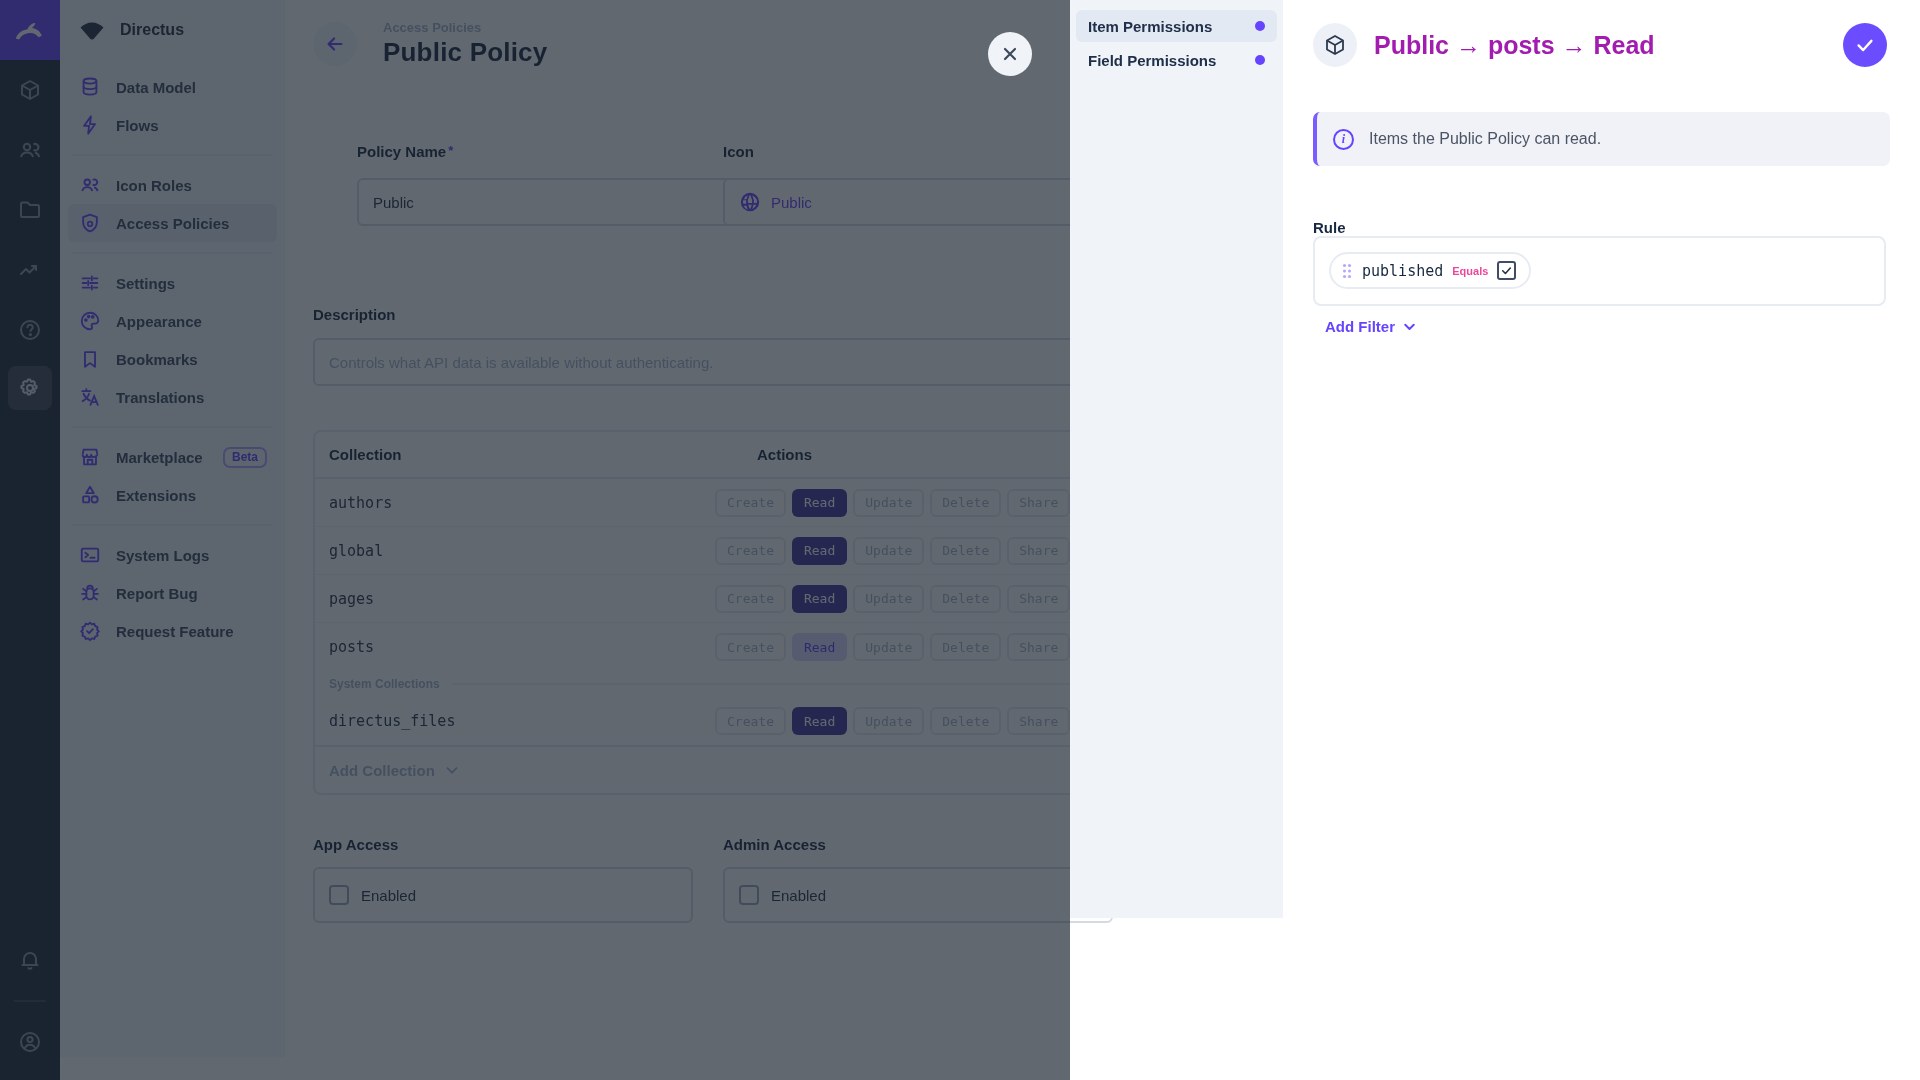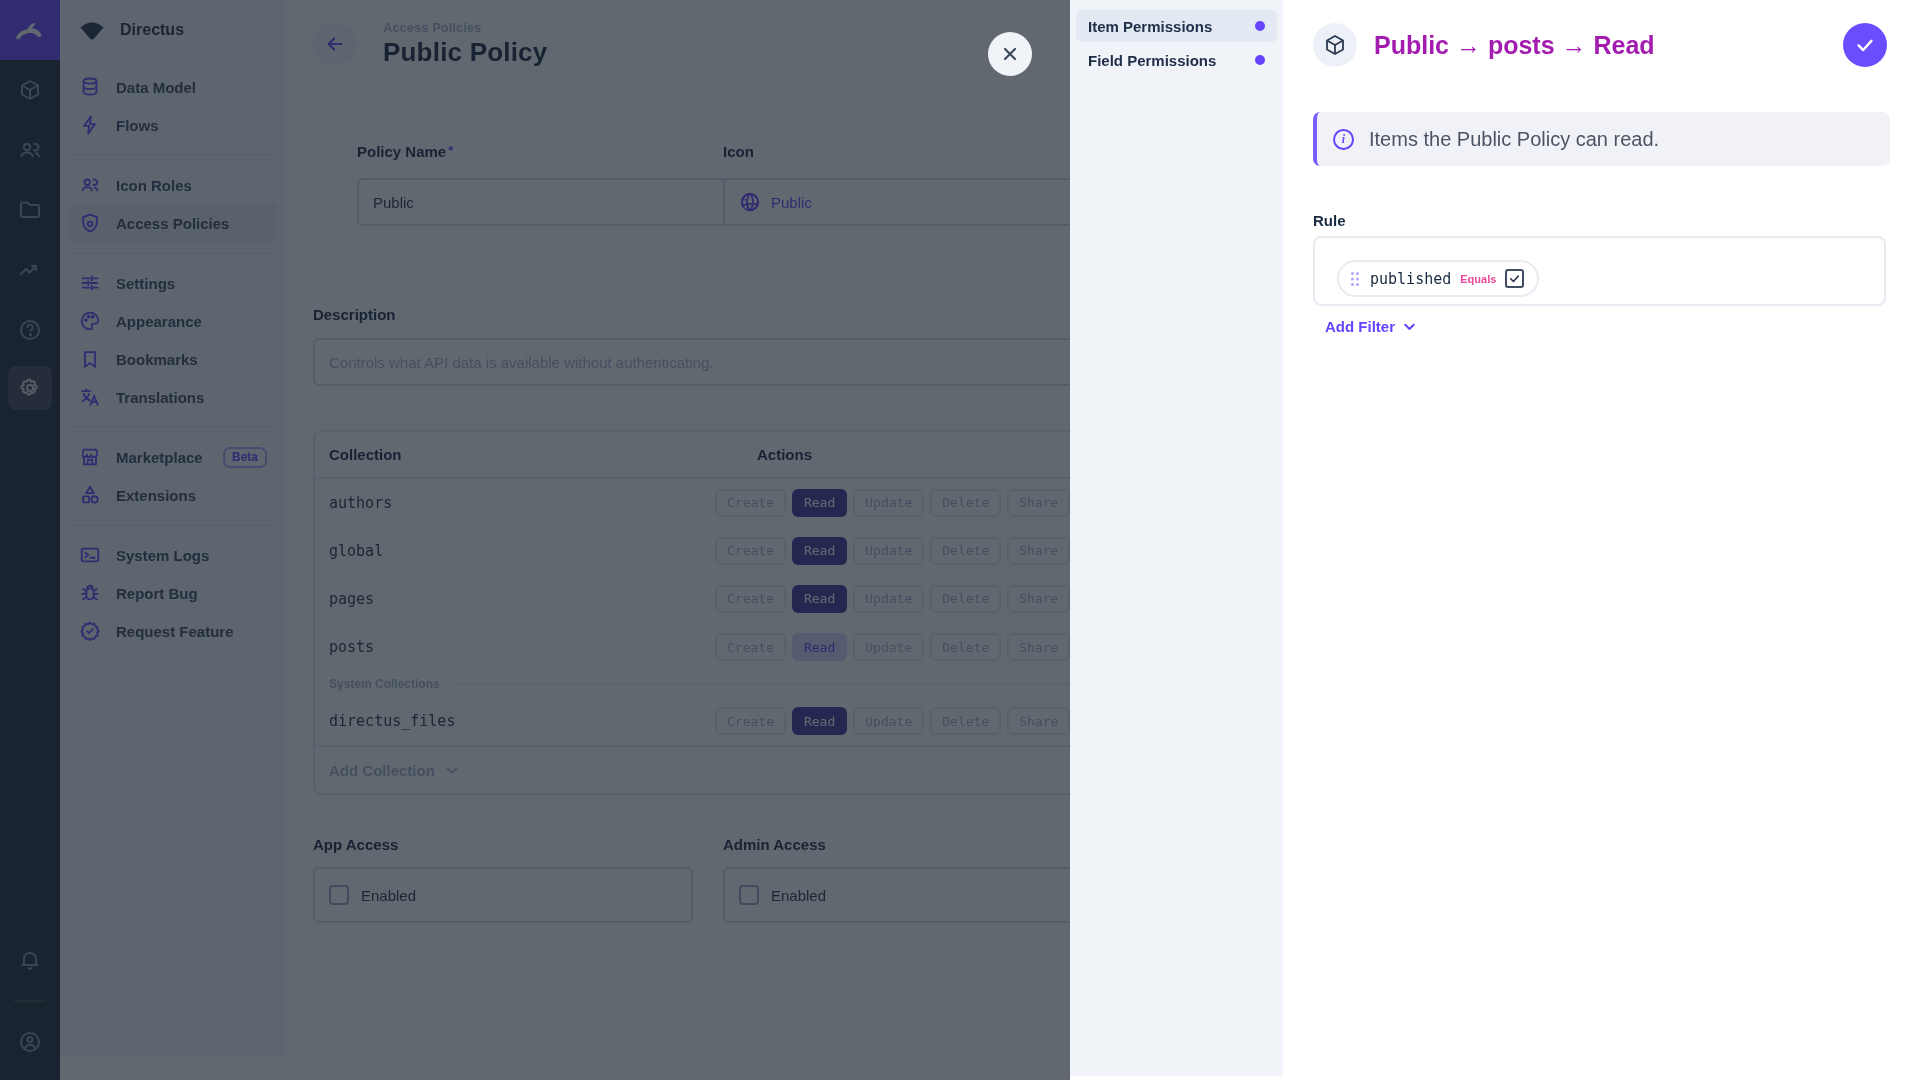--- a/index.html
+++ b/index.html
@@ -66,34 +66,34 @@
   .enabled-label { font-size:15px; color:#273446; }
   .access-box { border:2px solid #d3dae4; border-radius:6px; height:56px; display:flex; align-items:center; padding:0 14px; }
   .ip-box { border:2px solid #d3dae4; border-radius:6px; height:73px; display:flex; align-items:flex-start; padding:14px; }
 
   
   .dim-overlay { position:absolute; left:0; top:0; width:1070px; height:1080px; background:rgba(24,33,44,.68); z-index:50; }
   .close-btn { position:absolute; left:988px; top:32px; width:44px; height:44px; border-radius:50%; background:#f0f4f9; border:none; display:flex; align-items:center; justify-content:center; color:#3c4a5d; z-index:60; }
 
   
   .drawer { position:absolute; left:1070px; top:0; width:850px; height:1080px; z-index:55; display:flex; }
-  .drawer-nav { width:213px; height:1076px; background:#f0f4f9; padding:8px 0; }
+  .drawer-nav { width:213px; height:918px; background:#f0f4f9; padding:8px 0; }
   .dnav-item { height:32px; margin:2px 6px; border-radius:6px; display:flex; align-items:center; padding:0 12px; font-size:15px; font-weight:600; color:#21304a; }
   .dnav-item.active { background:#e3e9f2; }
   .dnav-dot { margin-left:auto; width:10px; height:10px; border-radius:50%; background:#6644ff; }
   .drawer-content { position:relative; width:637px; height:1080px; background:#fff; }
   .d-header { position:absolute; left:0; top:0; right:0; height:90px; display:flex; align-items:center; padding:0 33px 0 30px; }
   .d-hicon { width:44px; height:44px; border-radius:50%; background:#edf1f7; display:flex; align-items:center; justify-content:center; color:#2c3a50; }
   .d-title { margin-left:17px; font-size:25px; font-weight:bold; color:#a21caf; }
   .save-btn { margin-left:auto; width:44px; height:44px; border-radius:50%; background:#6c4cff; border:none; display:flex; align-items:center; justify-content:center; color:#fff; }
   .banner { position:absolute; left:30px; right:30px; top:112px; height:54px; background:#f0f2f8; border-left:4px solid #7a5cff; border-radius:7px; display:flex; align-items:center; gap:15px; padding:0 16px; }
   .info-i { width:21px; height:21px; border-radius:50%; border:2px solid #6644ff; color:#6644ff; font-size:12px; font-weight:bold; display:flex; align-items:center; justify-content:center; font-family:"Liberation Serif", serif; font-style:italic; }
-  .banner-text { font-size:20px; color:#4c5464; }
-  .rule-label { position:absolute; left:30px; top:212px; font-size:15px; font-weight:bold; color:#172940; }
-  .rule-box { position:absolute; left:30px; right:34px; top:236px; height:70px; border:2px solid #e7ecf3; border-radius:8px; padding:22px; }
+  .banner-text { font-size:16px; color:#4c5464; }
+  .rule-label { position:absolute; left:30px; top:219px; font-size:15px; font-weight:bold; color:#172940; }
+  .rule-box { position:absolute; left:30px; right:34px; top:236px; height:70px; border:2px solid #e7ecf3; border-radius:8px; padding:14px; }
   .filter-pill { display:inline-flex; align-items:center; gap:9px; border:2px solid #e7ecf3; border-radius:19px; height:37px; padding:0 13px 0 10px; }
   .drag-dots { color:#b9a8fa; display:flex; }
   .pill-field { font-family:"DejaVu Sans Mono", monospace; font-size:15px; color:#172940; }
   .pill-op { font-weight:bold; font-size:11px; color:#ec4899; }
   .pill-check { width:19px; height:19px; border:2px solid #3f4c63; border-radius:3px; display:flex; align-items:center; justify-content:center; color:#27344a; }
   .add-filter { position:absolute; left:42px; top:318px; display:flex; align-items:center; gap:6px; color:#6644ff; font-weight:bold; font-size:15px; }
 </style>
 </head>
 <body>
 

